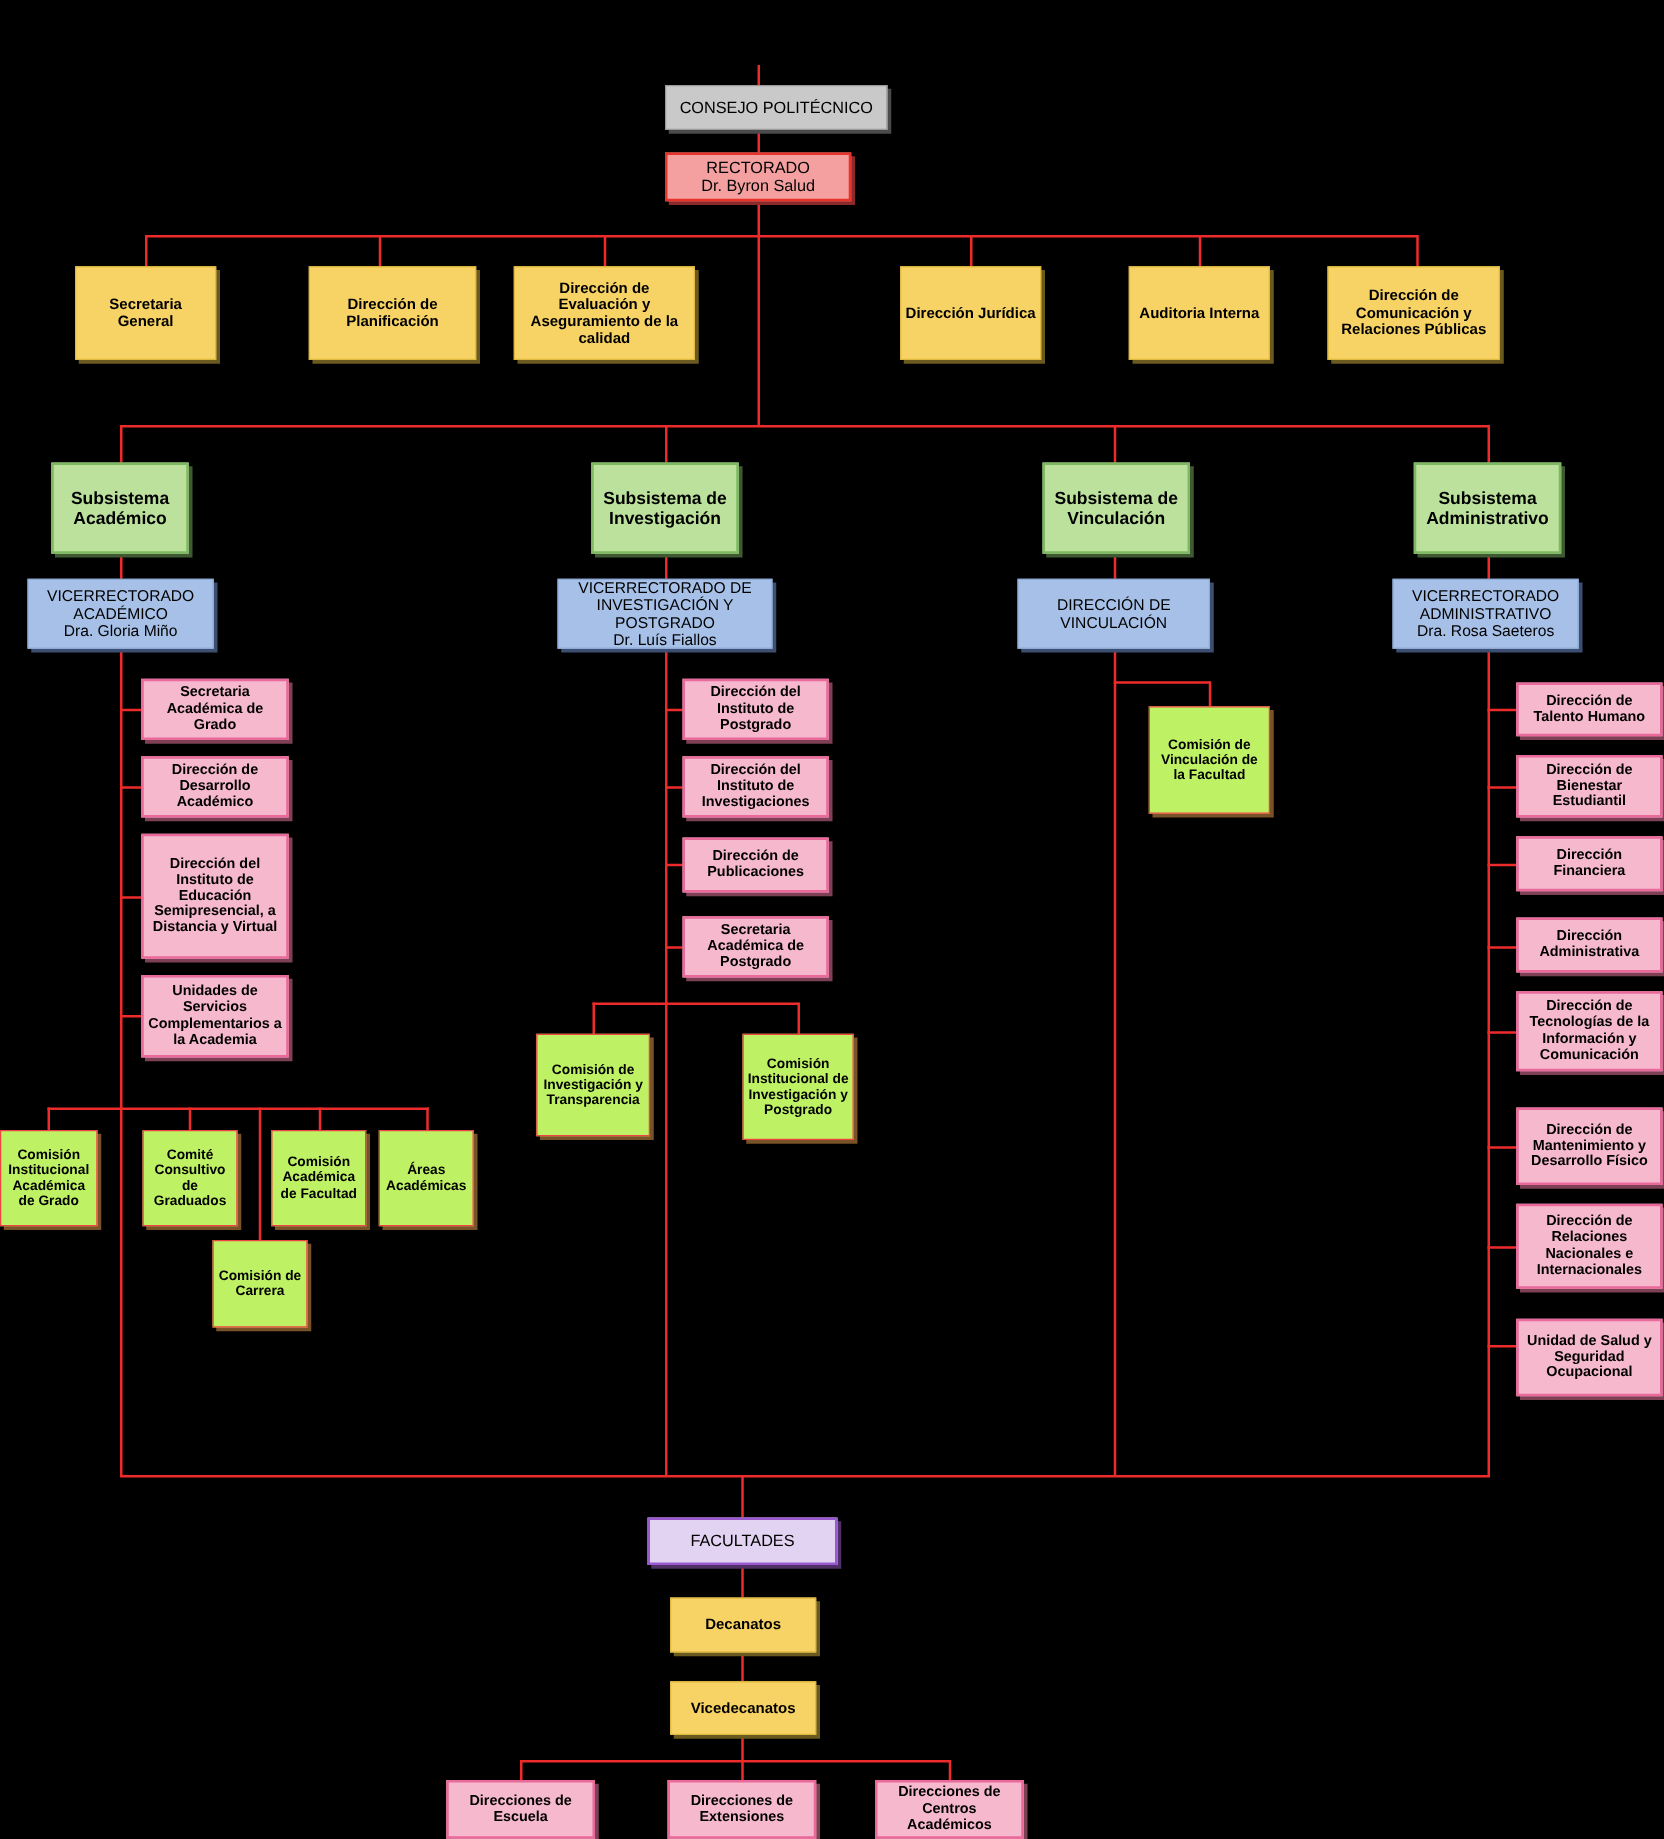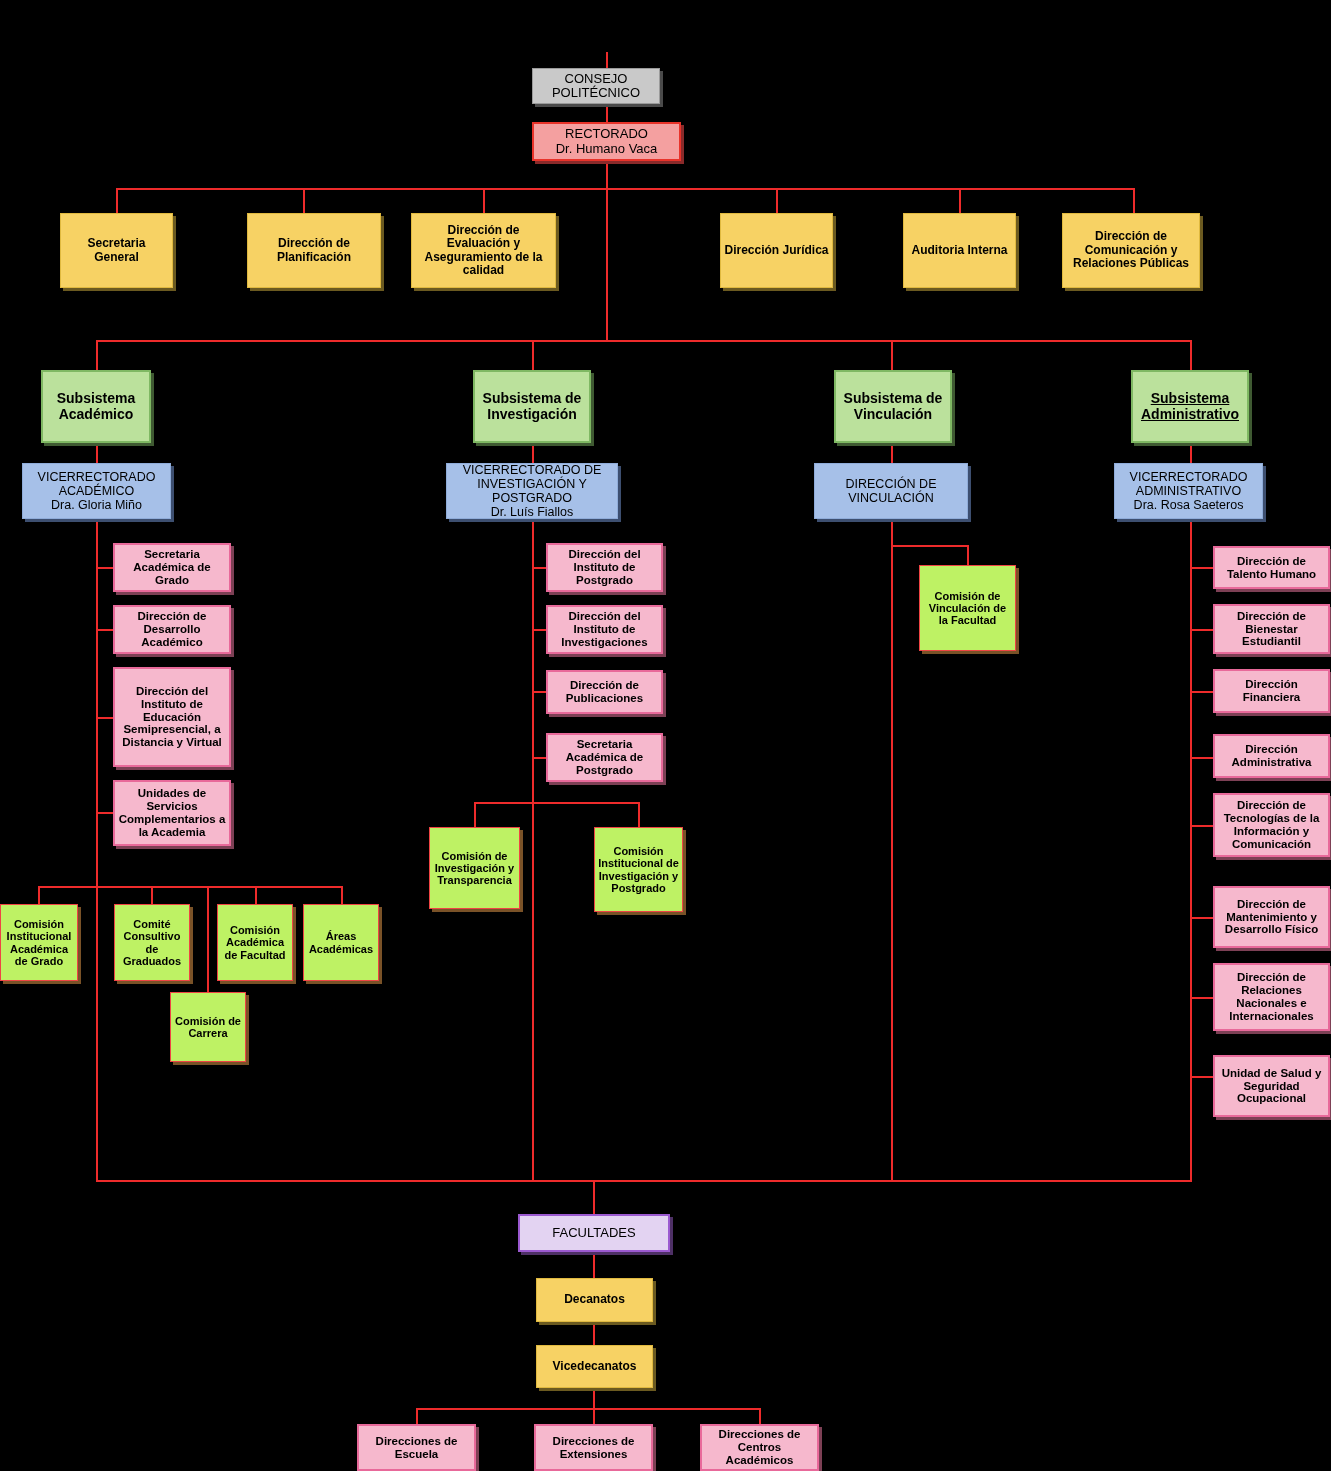--- a/index.html
+++ b/index.html
@@ -118,28 +118,28 @@
 
   <div class="line v" style="left:593px;top:1322px;height:23px;"></div>
 
   <div class="line v" style="left:593px;top:1388px;height:20px;"></div>
   <div class="line h" style="left:416px;top:1408px;width:344px;"></div>
   <div class="line v" style="left:416px;top:1408px;height:16px;"></div>
   <div class="line v" style="left:593px;top:1408px;height:16px;"></div>
   <div class="line v" style="left:759px;top:1408px;height:16px;"></div>
 
 
-  <div class="node t-grey" style="left:532px;top:68px;width:128px;height:36px;align-items:flex-end;">
+  <div class="node t-grey" style="left:532px;top:68px;width:178px;height:36px;">
     <span class="lbl">CONSEJO POLITÉCNICO</span>
   </div>
 
   <div class="node t-red" style="left:532px;top:122px;width:149px;height:39px;">
     <span class="lbl">
       <span>RECTORADO</span><br>
-      <span>Dr. Humano Vaca</span>
+      <span>Dr. Byron Salud</span>
     </span>
   </div>
 
   <div class="node t-yellow" style="left:60px;top:213px;width:113px;height:75px;">
     <span class="lbl">Secretaria General</span>
   </div>
   <div class="node t-yellow" style="left:247px;top:213px;width:134px;height:75px;">
     <span class="lbl">Dirección de Planificación</span>
   </div>
   <div class="node t-yellow" style="left:411px;top:213px;width:145px;height:75px;">
@@ -157,21 +157,21 @@
 
   <div class="node t-green" style="left:41px;top:370px;width:110px;height:73px;">
     <span class="lbl">Subsistema Académico</span>
   </div>
   <div class="node t-green" style="left:473px;top:370px;width:118px;height:73px;">
     <span class="lbl">Subsistema de Investigación</span>
   </div>
   <div class="node t-green" style="left:834px;top:370px;width:118px;height:73px;">
     <span class="lbl">Subsistema de Vinculación</span>
   </div>
-  <div class="node t-green" style="left:1131px;top:370px;width:118px;height:73px;text-decoration:underline;">
+  <div class="node t-green" style="left:1131px;top:370px;width:118px;height:73px;">
     <span class="lbl">Subsistema Administrativo</span>
   </div>
 
   <div class="node t-blue" style="left:22px;top:463px;width:149px;height:56px;">
     <span class="lbl">
       <span>VICERRECTORADO ACADÉMICO</span><br>
       <span>Dra. Gloria Miño</span>
     </span>
   </div>
   <div class="node t-blue" style="left:446px;top:463px;width:172px;height:56px;">

